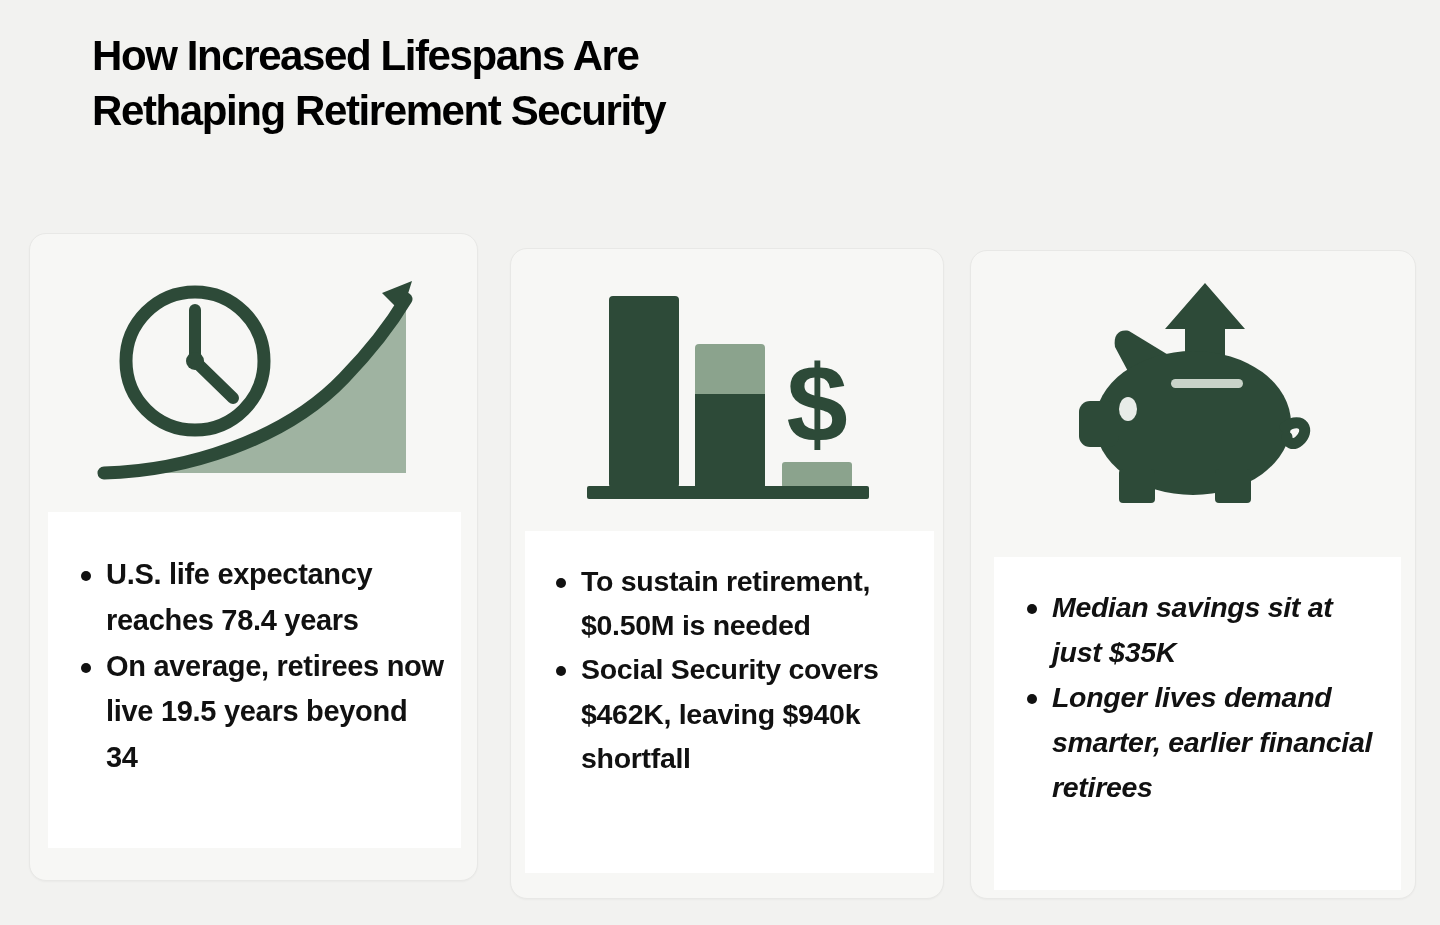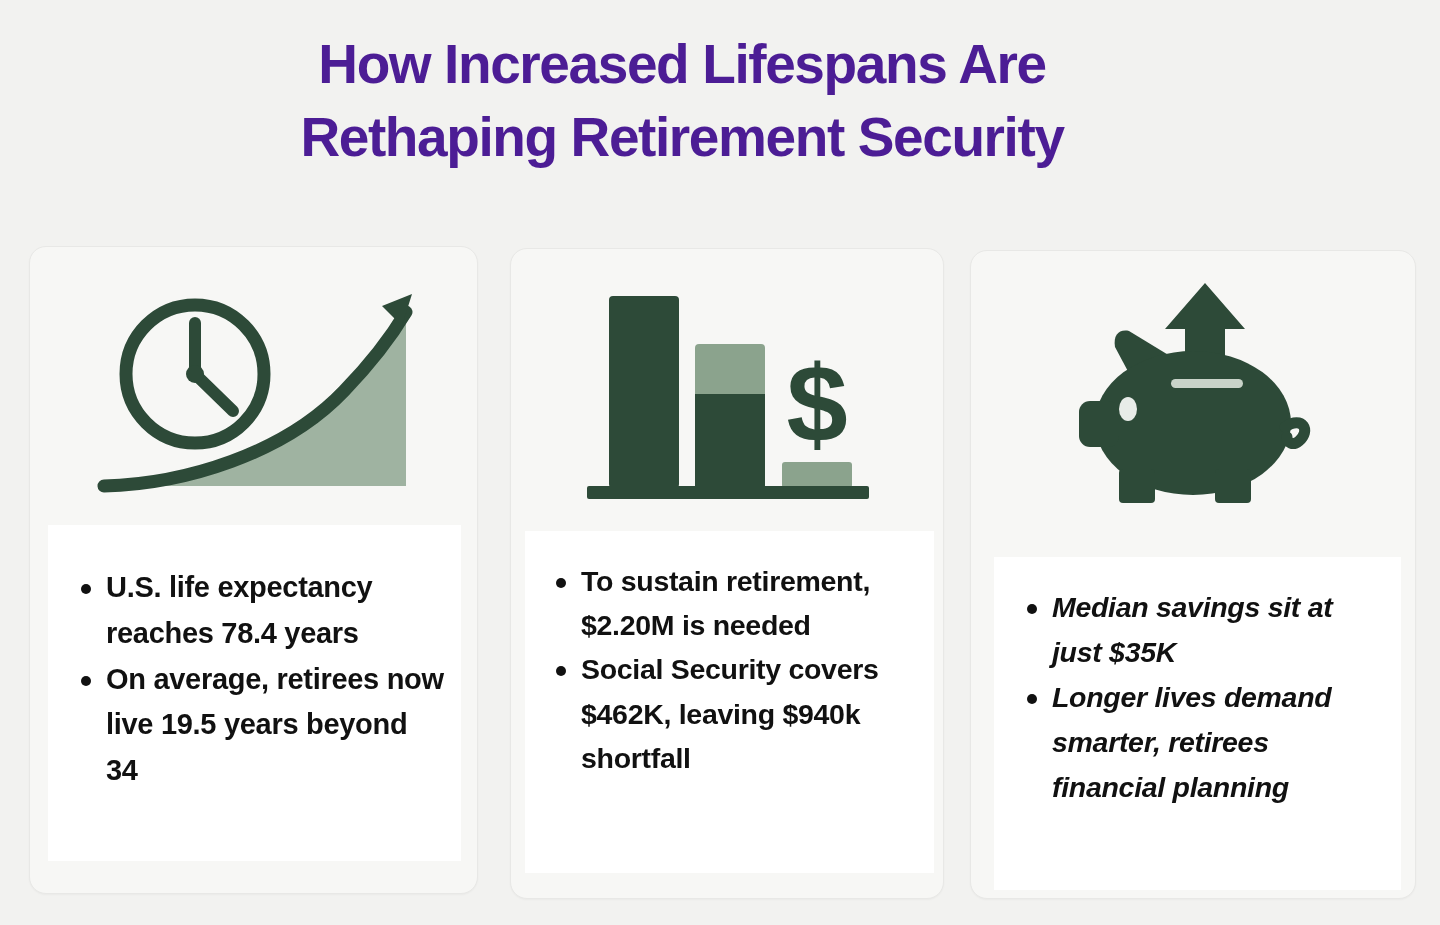--- a/index.html
+++ b/index.html
@@ -18,47 +18,46 @@
   }
 
   
   .title-wrap {
     position: absolute;
     left: 92px;
     top: 28px;
     width: 1180px;
   }
   .title {
-    font-size: 55px;
+    font-size: 42px;
     font-weight: 700;
     line-height: 1.32;
     letter-spacing: -1.4px;
-    color: #4c1d95;
+    color: #000000;
     white-space: pre-line;
-    text-align: center;
   }
 
   
   .cards {
     position: absolute;
     left: 0;
     top: 0;
     width: 1440px;
     height: 925px;
   }
 
   .card {
     position: absolute;
     background: #f7f7f5;
     border: 1px solid #e8e8e6;
     border-radius: 17px;
     box-shadow: 0 1px 2px rgba(0,0,0,0.035);
     overflow: hidden;
   }
-  .card-1 { left: 29px;  top: 246px; width: 449px; height: 648px; }
+  .card-1 { left: 29px;  top: 233px; width: 449px; height: 648px; }
   .card-2 { left: 510px; top: 248px; width: 434px; height: 651px; }
   .card-3 { left: 970px; top: 250px; width: 446px; height: 649px; }
 
   
   .icon-area {
     position: absolute;
     left: 0; right: 0;
     display: flex;
     align-items: center;
     justify-content: center;
@@ -168,21 +167,21 @@
 
           <text x="240" y="158" font-family="'Liberation Sans', sans-serif" font-size="110" font-weight="700" fill="#2d4a38" text-anchor="middle">$</text>
 
           <rect x="10" y="202" width="282" height="13" rx="2" fill="#2d4a38"></rect>
         </svg>
       </span>
     </div>
 
     <div class="text-block">
       <ul class="bullets">
-        <li class="bullet">To sustain retirement, $2.20M is needed</li>
+        <li class="bullet">To sustain retirement, $0.50M is needed</li>
         <li class="bullet">Social Security covers $462K, leaving $940k shortfall</li>
       </ul>
     </div>
   </div>
 
   <div class="card card-3">
 
     <div class="icon-area">
       <span>
         <svg width="280" height="240" viewBox="0 0 280 240">
@@ -203,18 +202,18 @@
           <rect x="118" y="106" width="72" height="9" rx="4.5" fill="#c9d3c9"></rect>
 
           <ellipse cx="75" cy="136" rx="9" ry="12" fill="#e8ece8"></ellipse>
         </svg>
       </span>
     </div>
 
     <div class="text-block">
       <ul class="bullets">
         <li class="bullet">Median savings sit at just $35K</li>
-        <li class="bullet">Longer lives demand smarter, retirees financial planning</li>
+        <li class="bullet">Longer lives demand smarter, earlier financial retirees</li>
       </ul>
     </div>
   </div>
 
 </div>
 
 </body></html>

